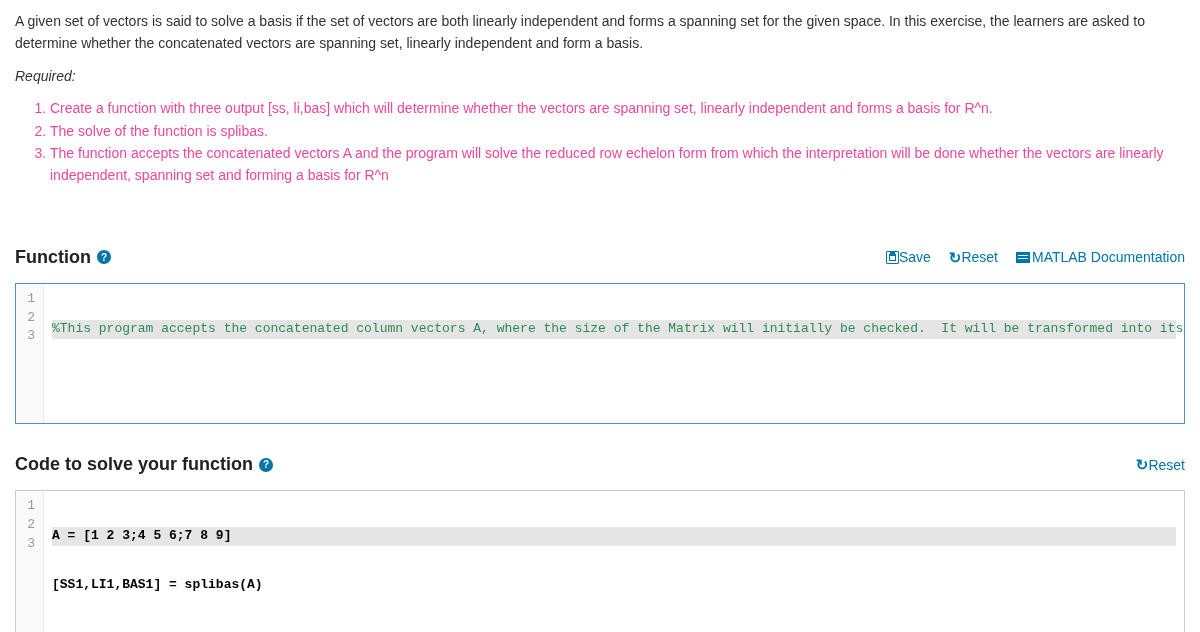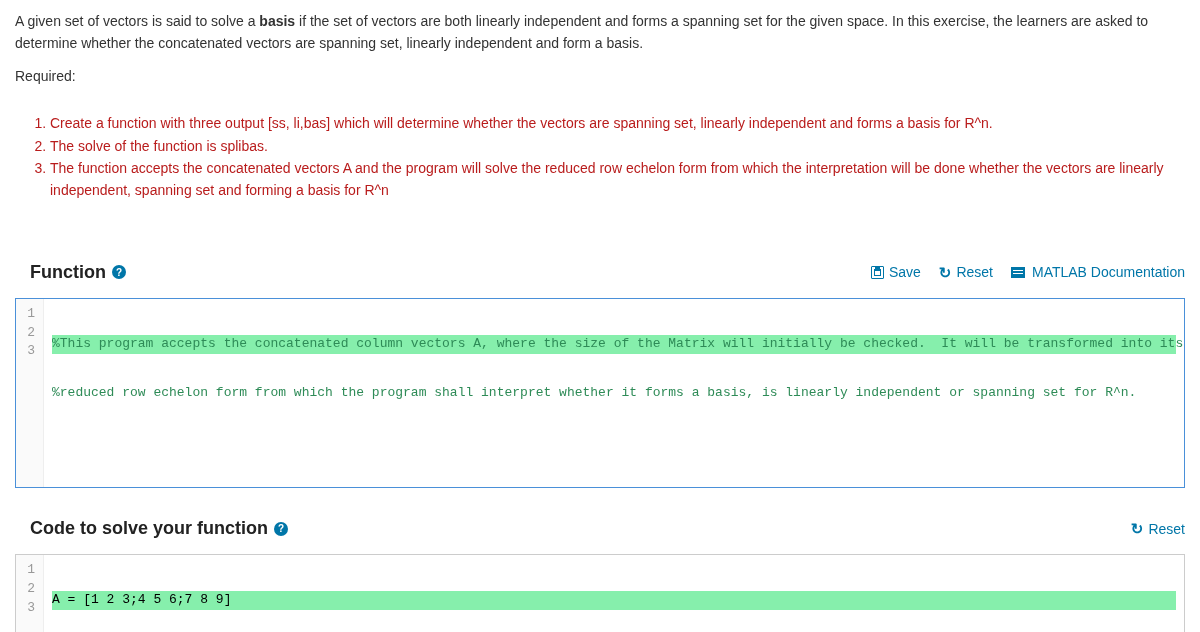--- a/index.html
+++ b/index.html
@@ -13,49 +13,49 @@
       color: #333;
       background: #fff;
       padding: 10px 15px;
     }
     .intro-text {
       line-height: 1.6;
       margin-bottom: 10px;
       color: #333;
     }
     .intro-text b {
-      font-weight: bold;
+      font-weight: normal;
     }
     .required-label {
-      margin-bottom: 25px;
+      margin-bottom: 10px;
       line-height: 1.6;
+      font-style: italic;
     }
     .requirement-list {
       margin-left: 35px;
       margin-bottom: 60px;
     }
     .requirement-list li {
       line-height: 1.6;
-      color: #b91c1c;
+      color: #ec4899;
       list-style-type: decimal;
     }
     .section-header {
       display: flex;
       justify-content: space-between;
       align-items: center;
       margin-bottom: 15px;
     }
     .section-title {
       font-size: 18px;
       font-weight: bold;
       color: #222;
       display: flex;
       align-items: center;
       gap: 6px;
-      margin-left: 15px;
     }
     .help-icon {
       display: inline-flex;
       align-items: center;
       justify-content: center;
       width: 14px;
       height: 14px;
       border-radius: 50%;
       background: #0076a8;
       color: #fff;
@@ -64,21 +64,20 @@
       cursor: pointer;
     }
     .toolbar {
       display: flex;
       align-items: center;
       gap: 18px;
     }
     .toolbar-btn {
       display: inline-flex;
       align-items: center;
-      gap: 5px;
       color: #0076a8;
       font-size: 14px;
       cursor: pointer;
       text-decoration: none;
       background: none;
       border: none;
     }
     .code-editor {
       border: 1px solid #4a90d9;
       background: #fff;
@@ -108,27 +107,28 @@
       flex: 1;
       padding: 6px 8px;
       white-space: pre;
       overflow-x: auto;
     }
     .code-lines div {
       line-height: 1.45;
       min-height: 1.45em;
     }
     .code-lines div:first-child {
-      background: #86efac;
+      background: #e5e5e5;
     }
     .comment {
       color: #2e8b57;
     }
     .code-text {
       color: #000;
+      font-weight: bold;
     }
     .doc-icon {
       display: inline-block;
       width: 14px;
       height: 11px;
       background: #0076a8;
       position: relative;
       margin-right: 2px;
     }
     .doc-icon::before,
@@ -216,21 +216,20 @@
 </div>
 
 <div class="code-editor">
   <div class="gutter">
     <div>1</div>
     <div>2</div>
     <div>3</div>
   </div>
   <div class="code-lines">
     <div><span class="comment">%This program accepts the concatenated column vectors A, where the size of the Matrix will initially be checked.  It will be transformed into its</span></div>
-    <div><span class="comment">%reduced row echelon form from which the program shall interpret whether it forms a basis, is linearly independent or spanning set for R^n.</span></div>
     <div><span class="code-text"></span></div>
   </div>
 </div>
 
 <div class="section-header">
   <div class="section-title">
     <span>Code to solve your function</span>
     <span class="help-icon">?</span>
   </div>
   <div class="right-actions">

